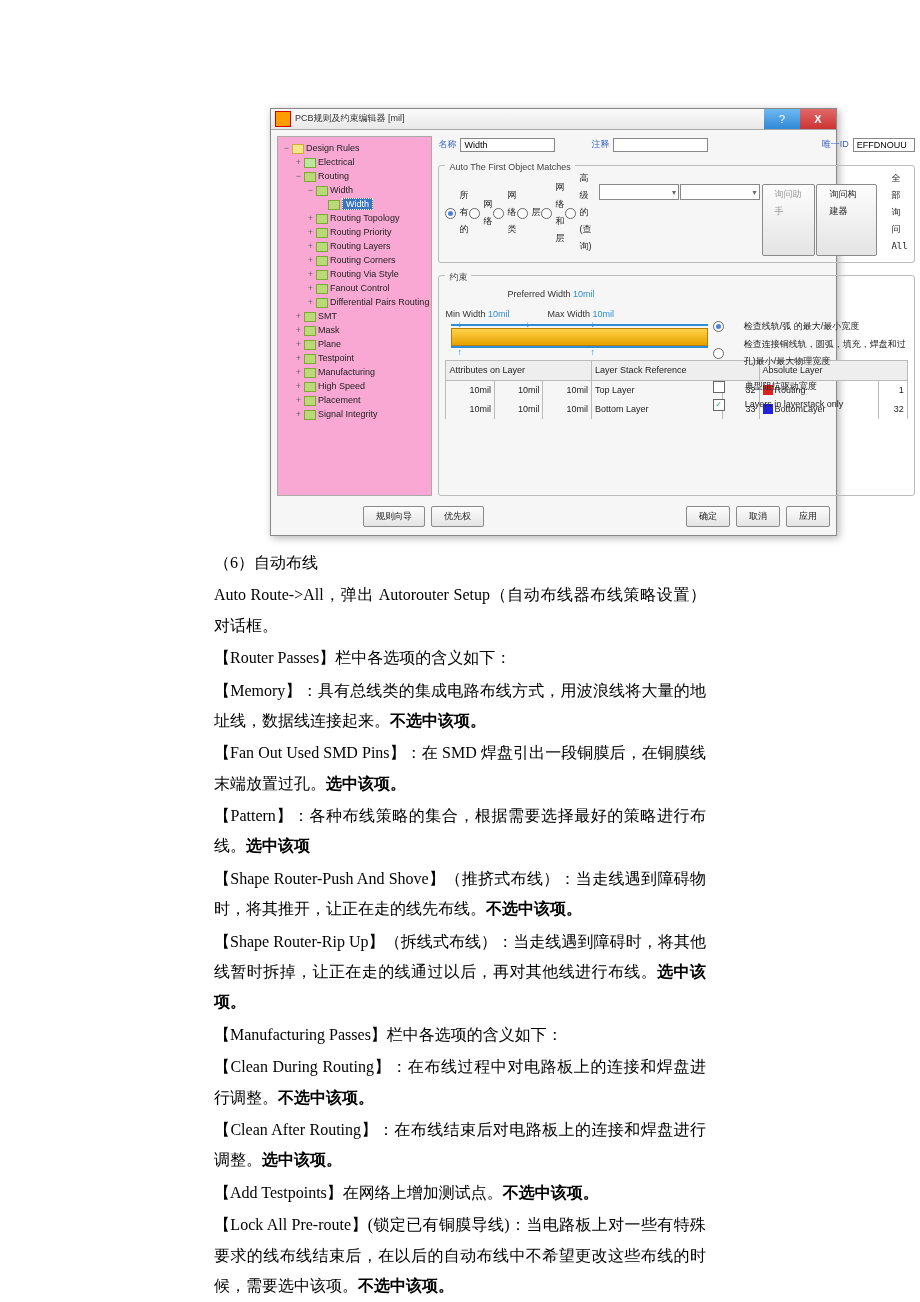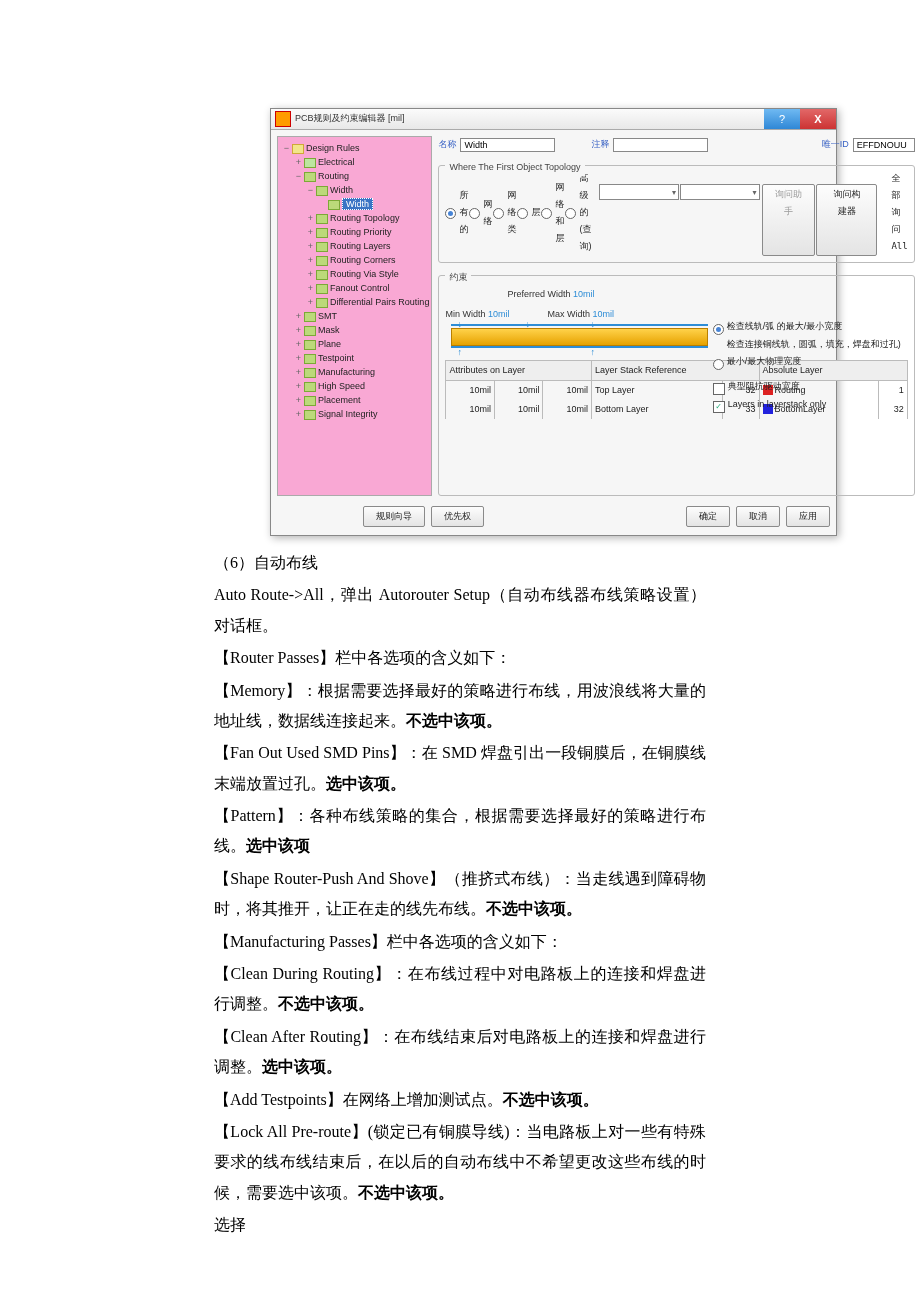--- a/index.html
+++ b/index.html
@@ -39,21 +39,21 @@
   .btn.dis { color:#999; }
   .width-diagram { position:relative; height:70px; margin:6px 0 4px 0; }
   .wd-bar { position:absolute; left:6px; right:200px; top:42px; height:16px; background:linear-gradient(#ffd24a,#e6a200); border:1px solid #b97f00; }
   .wd-top,.wd-bot { position:absolute; height:2px; background:#2e8dd6; }
   .wd-top { left:6px; right:200px; top:38px; }
   .wd-bot { left:6px; right:200px; top:60px; }
   .wd-arrow { position:absolute; font-size:9px; color:#2e8dd6; }
   .wd-lbl { position:absolute; font-size:9px; color:#333; }
   .wd-lbl .v { color:#2e8dd6; }
   .opt-col { position:absolute; right:0; top:32px; width:195px; font-size:9px; display:flex; flex-direction:column; gap:1px; }
-  .check { display:flex; align-items:flex-end; gap:3px; }
+  .check { display:flex; align-items:center; gap:20px; }
   .cb { width:10px; height:10px; border:1px solid #666; background:#fff; display:inline-flex; align-items:center; justify-content:center; font-size:8px; color:#2a7; flex-shrink:0; margin-top:1px;}
   .rdio { width:9px; height:9px; border:1px solid #666; border-radius:50%; background:#fff; display:inline-flex; align-items:center; justify-content:center; flex-shrink:0; margin-top:1px;}
   .rdio.on::after { content:""; width:5px; height:5px; background:#4784d6; border-radius:50%; }
   table.attr { width:100%; border-collapse:collapse; font-size:9px; }
   table.attr th { background:#eee; border:1px solid #bbb; font-weight:normal; padding:1px 3px; text-align:left; }
   table.attr td { border-left:1px solid #bbb; border-right:1px solid #bbb; padding:1px 3px; }
   .sw { display:inline-block; width:10px; height:10px; vertical-align:middle; margin-right:2px; }
   .sw.red { background:#d22; } .sw.blue { background:#22d; }
   .dlg-footer { display:flex; gap:6px; padding:4px 6px 8px 6px; }
   .dlg-footer .spacer { flex:1; }
@@ -114,21 +114,21 @@
           <span class="lbl">名称</span>
           <input class="txt" style="width: 95px;" value="Width">
           <span style="width:28px"></span>
           <span class="lbl">注释</span>
           <input class="txt" style="width: 95px;">
           <span class="lbl" style="margin-left:auto">唯一ID</span>
           <input class="txt" style="width: 62px;" value="EFFDNOUU">
         </div>
 
         <div class="group">
-          <span class="group-title">Where The First Object Topology</span>
+          <span class="group-title">Auto The First Object Matches</span>
           <div style="display:flex; gap:8px;">
             <div class="rad-col">
               <label class="rad">
                   <span class="rdio on"></span>
                   <span>所有的</span>
                 </label>
               <label class="rad">
                   <span class="rdio"></span>
                   <span>网络</span>
                 </label>
@@ -142,21 +142,21 @@
                 </label>
               <label class="rad">
                   <span class="rdio"></span>
                   <span>网络和层</span>
                 </label>
               <label class="rad">
                   <span class="rdio"></span>
                   <span>高级的(查询)</span>
                 </label>
             </div>
-            <div class="rad-col" style="padding-top:14px;text-align:center;">
+            <div class="rad-col" style="padding-top:14px;">
               <div class="combo"></div>
               <div class="combo"></div>
               <div style="height:14px"></div>
               <div class="btn dis">询问助手</div>
               <div class="btn">询问构建器</div>
             </div>
             <div style="margin-left:6px;">
               <div>全部询问</div>
               <div style="font-family:Consolas,monospace;">All</div>
             </div>
@@ -237,24 +237,25 @@
       <div class="btn">确定</div>
       <div class="btn">取消</div>
       <div class="btn">应用</div>
     </div>
   </div>
 
   <div class="doc">
     <p>（6）自动布线</p>
     <p>Auto Route-&gt;All，弹出 Autorouter Setup（自动布线器布线策略设置）对话框。</p>
     <p>【Router Passes】栏中各选项的含义如下：</p>
-    <p><span>【Memory】：根据需要选择最好的策略进行布线，用波浪线将大量的地址线，数据线连接起来。</span><b>不选中该项。</b></p>
+    <p><span>【Memory】：具有总线类的集成电路布线方式，用波浪线将大量的地址线，数据线连接起来。</span><b>不选中该项。</b></p>
     <p><span>【Fan Out Used SMD Pins】：在 SMD 焊盘引出一段铜膜后，在铜膜线末端放置过孔。</span><b>选中该项。</b></p>
     <p><span>【Pattern】：各种布线策略的集合，根据需要选择最好的策略进行布线。</span><b>选中该项</b></p>
     <p><span>【Shape Router-Push And Shove】（推挤式布线）：当走线遇到障碍物时，将其推开，让正在走的线先布线。</span><b>不选中该项。</b></p>
+    <p><span>【Shape Router-Rip Up】（拆线式布线）：当走线遇到障碍时，将其他线暂时拆掉，让正在走的线通过以后，再对其他线进行布线。</span><b>选中该项。</b></p>
     <p>【Manufacturing Passes】栏中各选项的含义如下：</p>
     <p><span>【Clean During Routing】：在布线过程中对电路板上的连接和焊盘进行调整。</span><b>不选中该项。</b></p>
     <p><span>【Clean After Routing】：在布线结束后对电路板上的连接和焊盘进行调整。</span><b>选中该项。</b></p>
     <p><span>【Add Testpoints】在网络上增加测试点。</span><b>不选中该项。</b></p>
     <p><span>【Lock All Pre-route】(锁定已有铜膜导线)：当电路板上对一些有特殊要求的线布线结束后，在以后的自动布线中不希望更改这些布线的时候，需要选中该项。</span><b>不选中该项。</b></p>
     <p>选择</p>
   </div>
 </div>
 
 </body></html>

